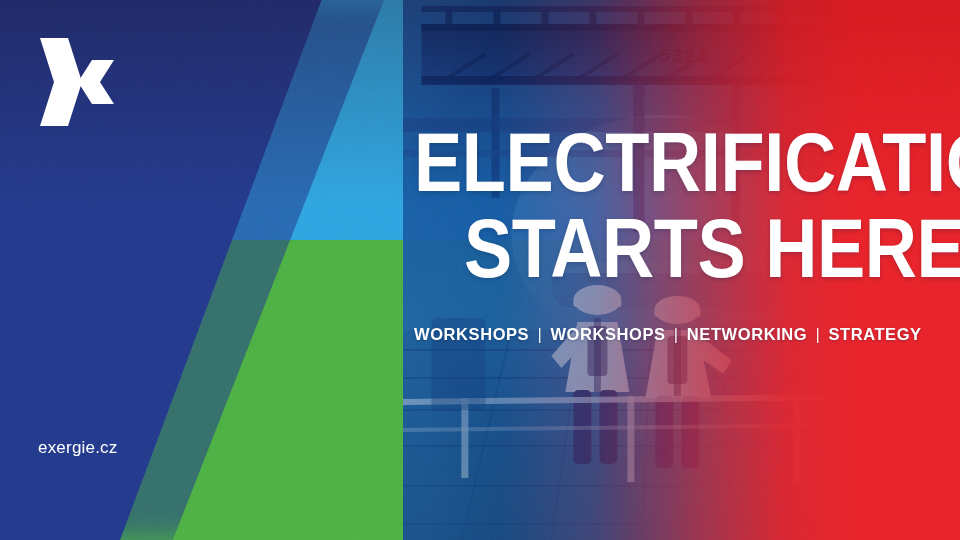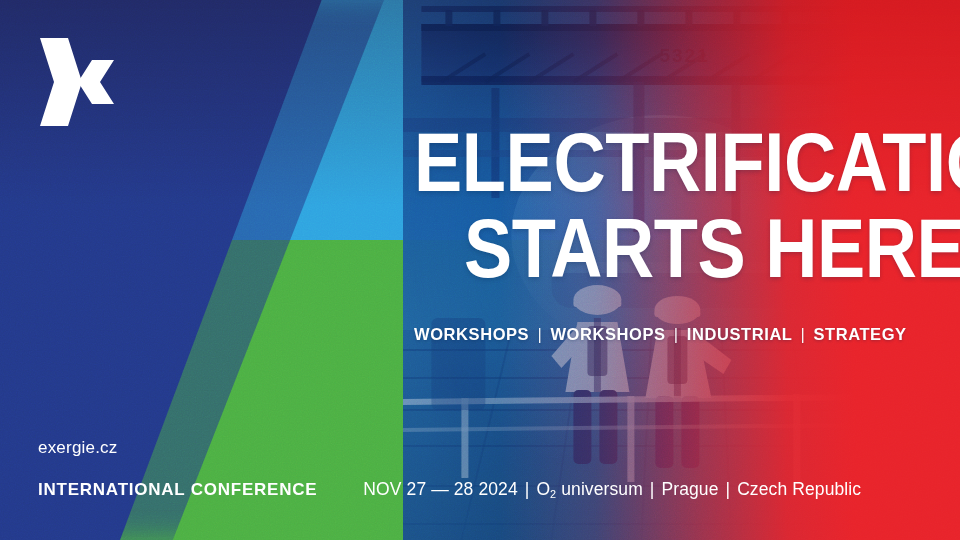--- a/index.html
+++ b/index.html
@@ -383,33 +383,21 @@
   <div class="headline">
     <div class="headline-line l1">ELECTRIFICATION</div>
     <div class="headline-line l2">STARTS HERE</div>
   </div>
 
   <div class="subhead">
     <span>WORKSHOPS</span>
     <span class="sep">|</span>
     <span>WORKSHOPS</span>
     <span class="sep">|</span>
-    <span>INDUSTRIAL</span>
+    <span>NETWORKING</span>
     <span class="sep">|</span>
     <span>STRATEGY</span>
   </div>
 
   <div class="site-url">exergie.cz</div>
 
-  <div class="footer-row">
-    <span class="conf-label">INTERNATIONAL CONFERENCE</span>
-    <span class="conf-details">
-      <span>NOV 27 — 28  2024</span>
-      <span class="bar">|</span>
-      <span><span>O</span><sub>2</sub><span> universum</span></span>
-      <span class="bar">|</span>
-      <span>Prague</span>
-      <span class="bar">|</span>
-      <span>Czech Republic</span>
-    </span>
-  </div>
 
 </div>
 
 </body></html>

